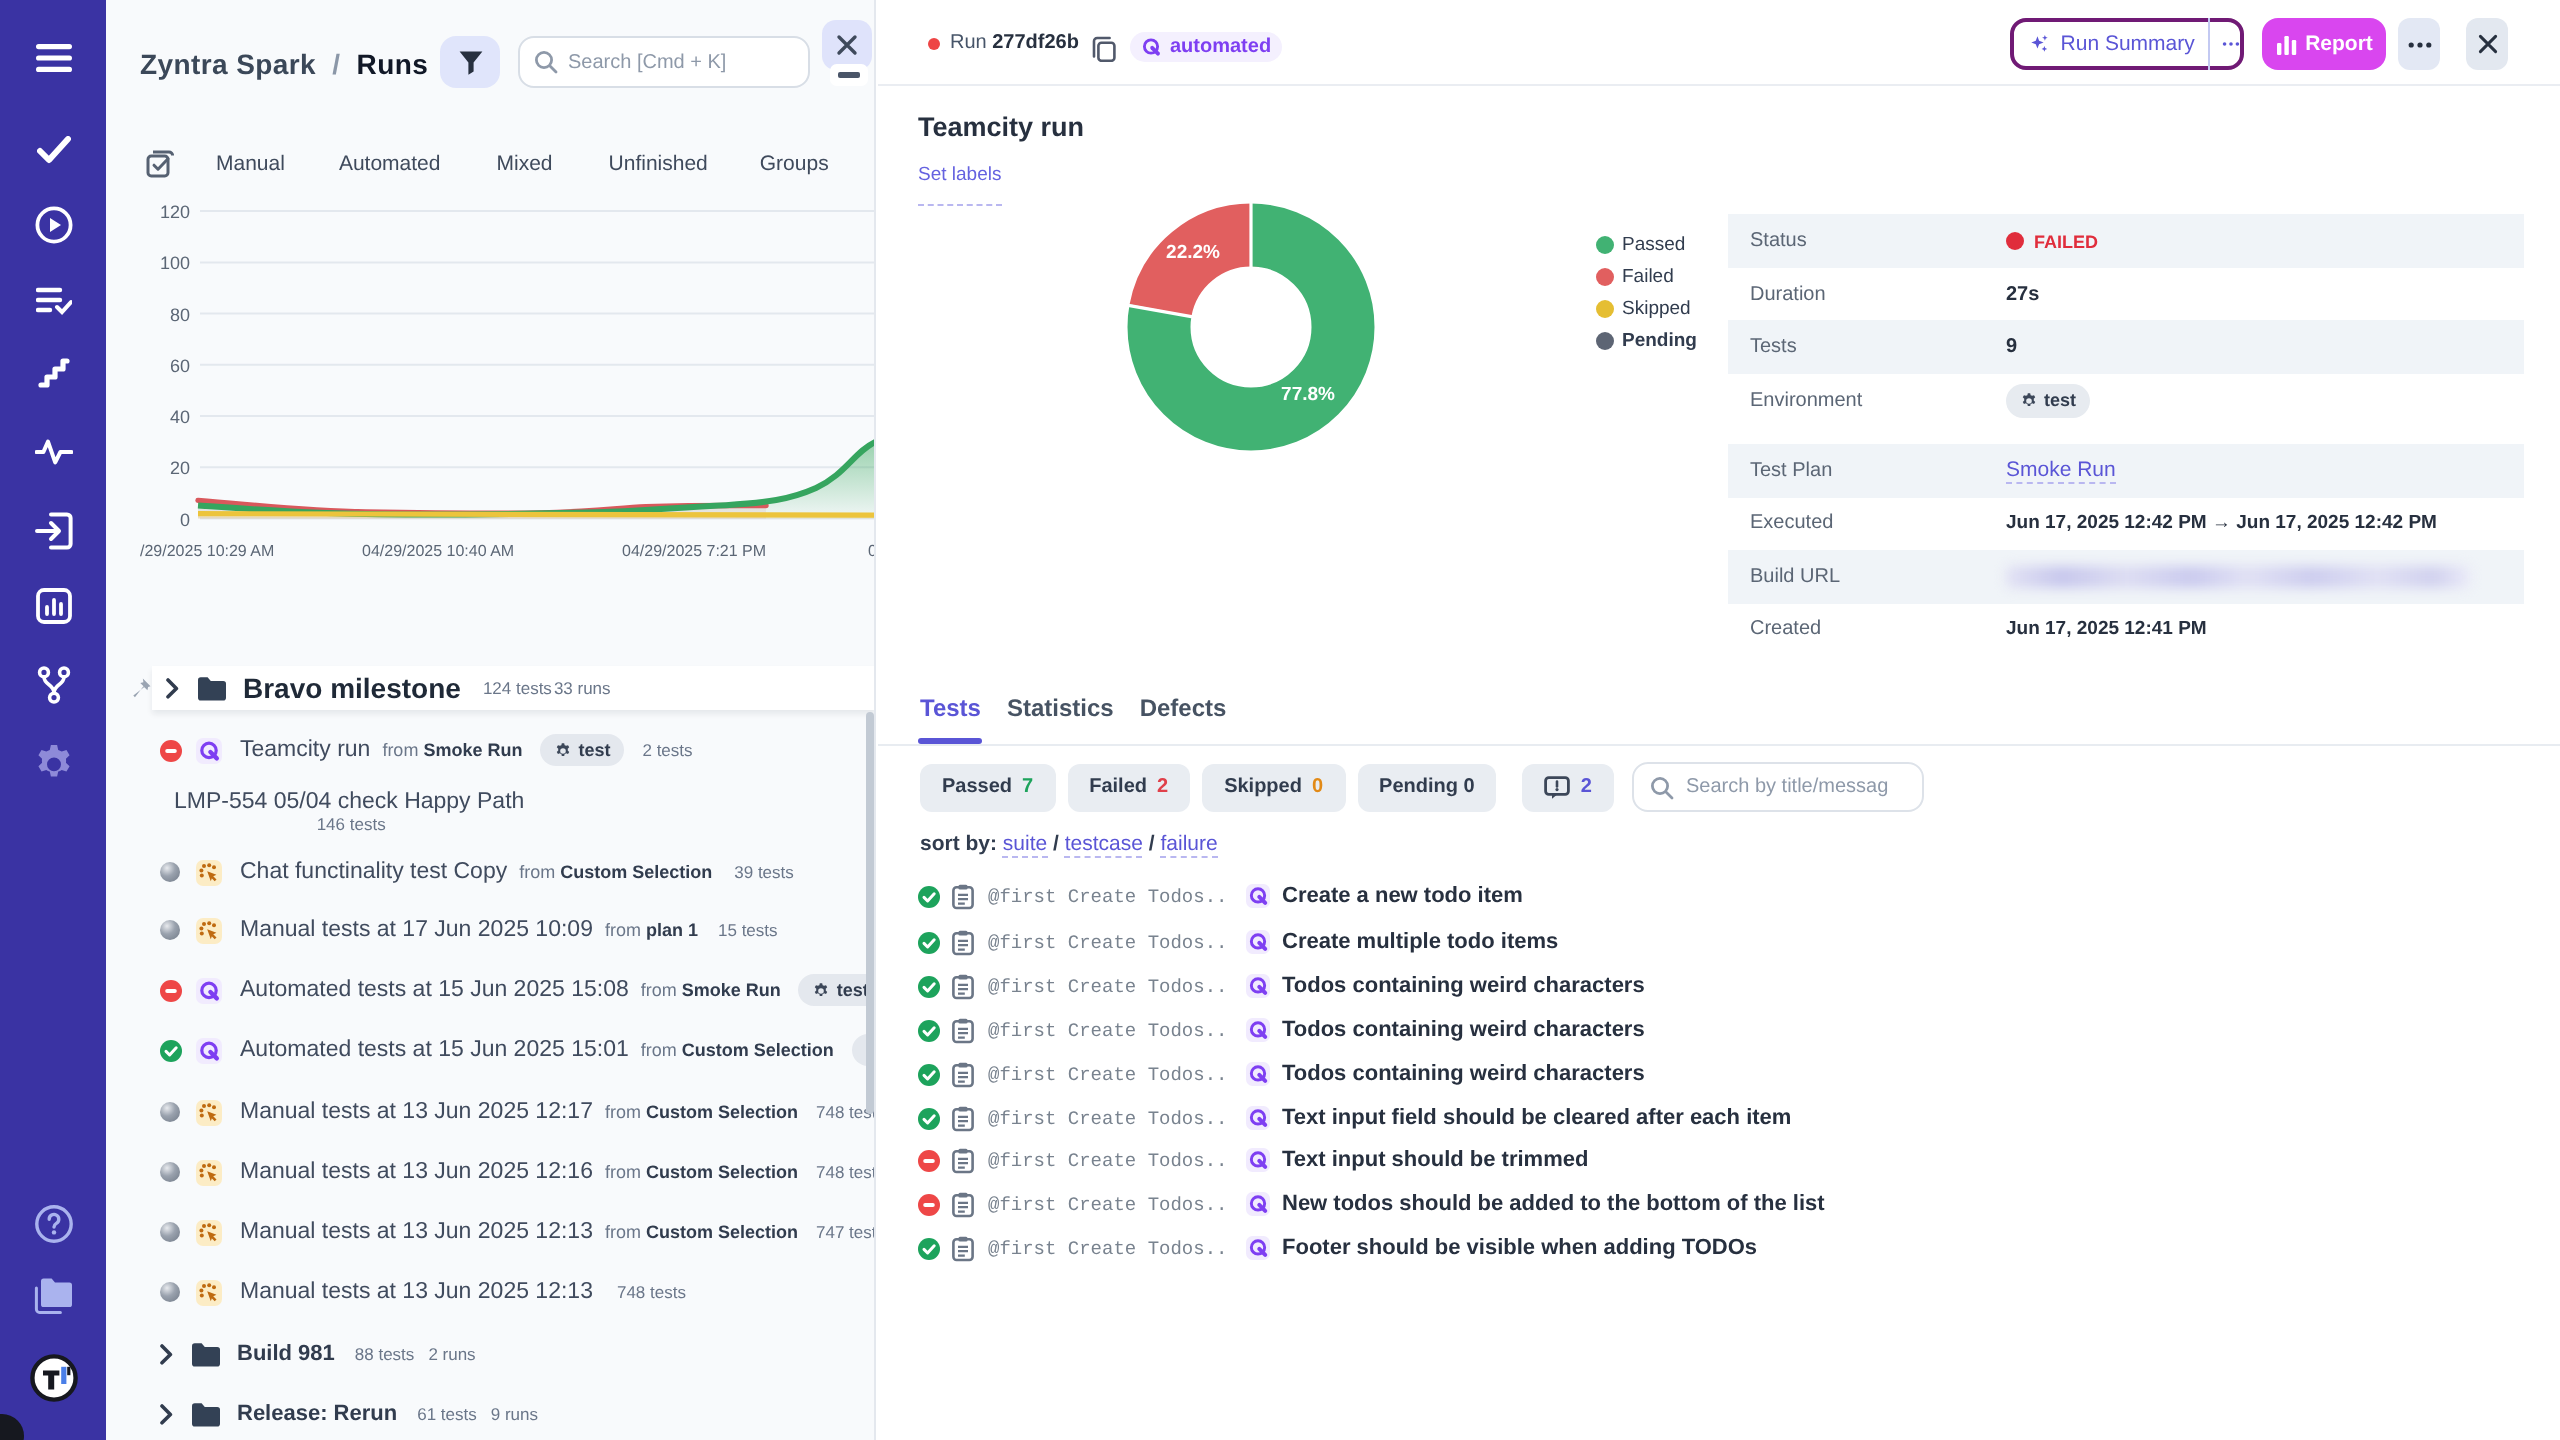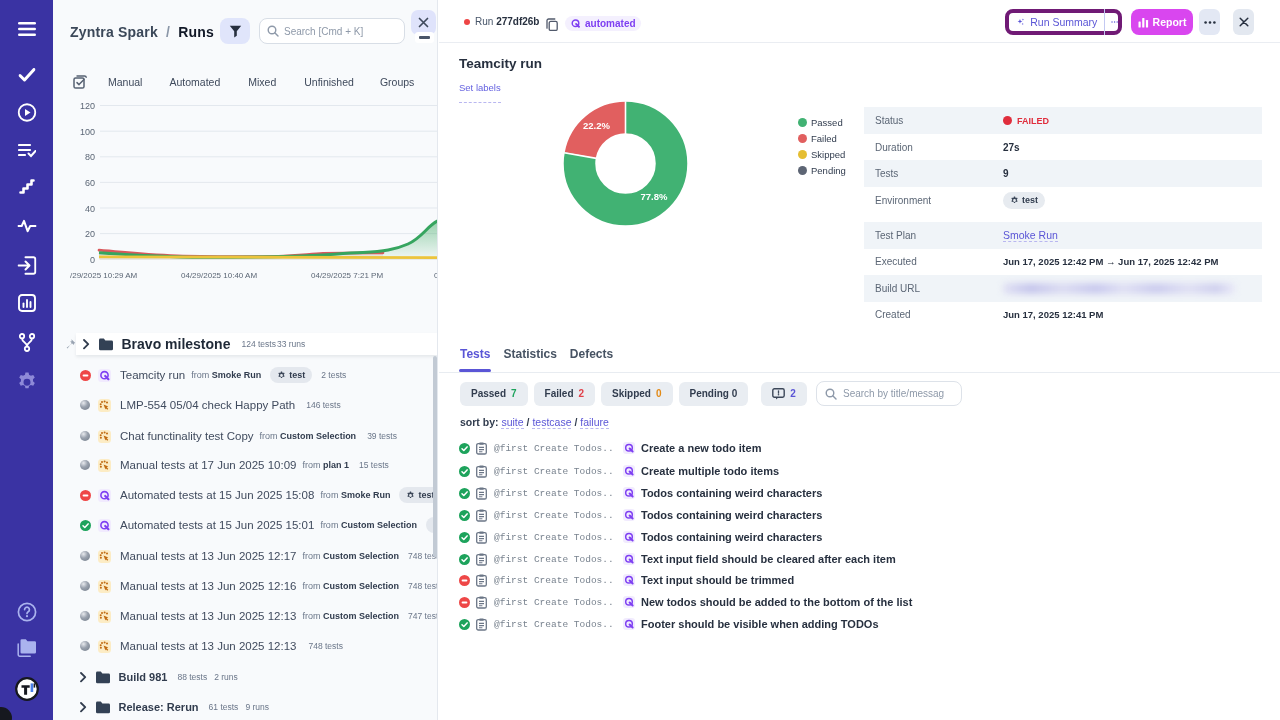--- a/index.html
+++ b/index.html
@@ -219,21 +219,21 @@
       <svg width="13" height="13" viewBox="0 0 13 13" style="margin-left:7px">
           <use href="#ic-auto"></use>
         </svg>
       <span class="rname">Teamcity run</span>
         <span class="from">from <b>Smoke Run</b></span>
       <span class="envpill"><svg width="9" height="9" viewBox="0 0 9 9">
             <use href="#ic-gear9"></use>
           </svg>test</span>
       <span class="cnt">2 tests</span>
     </div>
-    <div class="run-row" style="top:395px;">
+    <div class="run-row" style="top:395px;flex-direction:column;">
       <svg width="10" height="10" viewBox="0 0 10 10" style="margin-left:2px">
           <use href="#ic-gray"></use>
         </svg>
       <svg width="13" height="13" viewBox="0 0 13 13" style="margin-left:8px">
           <use href="#ic-manual"></use>
         </svg>
       <span class="rname">LMP-554 05/04 check Happy Path</span>
       <span class="cnt" style="margin-left:11px">146 tests</span>
     </div>
     <div class="run-row" style="top:426px;">
@@ -361,21 +361,21 @@
       <path d="M8.8 1 H2.6 A1.6 1.6 0 0 0 1 2.6 v7.6" fill="none" stroke="#51596b" stroke-width="1.3" stroke-linecap="round"></path>
     </svg>
     <div class="abs" style="left:126px; top:16px; height:15px; background:#f4f0fe; border-radius:8px; display:flex; align-items:center; padding:0 5px 0 5px; gap:4px;">
       <svg width="11" height="11" viewBox="0 0 13 13">
           <circle cx="6.5" cy="6.2" r="3.9" fill="none" stroke="#7e3ff2" stroke-width="1.7"></circle>
           <path d="M7.2 7 l3.4 3.4" stroke="#7e3ff2" stroke-width="2.3" stroke-linecap="round"></path>
         </svg>
       <span style="font-size:10px; font-weight:700; color:#7e3ff2;">automated</span>
     </div>
 
-    <div class="abs" style="left:566px; top:9px; width:117px; height:26px; border:4px solid #701a75; border-radius:8px; background:#fff; display:flex; align-items:center;">
+    <div class="abs" style="left:566px; top:9px; width:117px; height:26px; border:2px solid #701a75; border-radius:8px; background:#fff; display:flex; align-items:center;">
       <svg style="margin-left:8px" width="16" height="16" viewBox="0 0 16 16">
         <path d="M5.8 2 L7.1 5.5 L10.6 6.8 L7.1 8.1 L5.8 11.6 L4.5 8.1 L1 6.8 L4.5 5.5 Z" fill="#5a55d6"></path>
         <path d="M11.6 1 L12.2 2.6 L13.8 3.2 L12.2 3.8 L11.6 5.4 L11 3.8 L9.4 3.2 L11 2.6 Z" fill="#5a55d6"></path>
         <path d="M11.2 9.6 L11.8 11.2 L13.4 11.8 L11.8 12.4 L11.2 14 L10.6 12.4 L9 11.8 L10.6 11.2 Z" fill="#5a55d6"></path>
       </svg>
       <span style="margin-left:5px; font-size:10.5px; color:#5a55d6; font-weight:500; white-space:nowrap;">Run Summary</span>
       <div style="margin-left:7px; width:1px; height:26px; background:#c3c9f2;"></div>
       <svg style="margin-left:6px" width="14" height="4" viewBox="0 0 14 4">
           <g fill="#5a55d6">
             <circle cx="2" cy="2" r="1.4"></circle>
@@ -424,21 +424,21 @@
         </g>
         <text x="-29" y="-34.5" text-anchor="middle" font-size="9.5" font-weight="bold" fill="#fff">22.2%</text>
         <text x="28.5" y="36.5" text-anchor="middle" font-size="9.5" font-weight="bold" fill="#fff">77.8%</text>
       </g>
     </svg>
 
     <div class="abs" style="left:359px; top:114px; font-size:9.5px; color:#313c4e;">
       <div style="display:flex; align-items:center; height:16px; gap:4px;"><span style="width:9px;height:9px;border-radius:50%;background:#41b273;"></span>Passed</div>
       <div style="display:flex; align-items:center; height:16px; gap:4px;"><span style="width:9px;height:9px;border-radius:50%;background:#e15f5f;"></span>Failed</div>
       <div style="display:flex; align-items:center; height:16px; gap:4px;"><span style="width:9px;height:9px;border-radius:50%;background:#e5be32;"></span>Skipped</div>
-      <div style="display:flex; align-items:center; height:16px; gap:4px;"><span style="width:9px;height:9px;border-radius:50%;background:#5d6574;"></span>Pending</div>
+      <div style="display:flex; align-items:center; height:16px; gap:4px;font-weight:bold;"><span style="width:9px;height:9px;border-radius:50%;background:#5d6574;"></span>Pending</div>
     </div>
 
     <div class="dt-row alt" style="top:107px;">
         <div class="dt-label">Status</div>
         <div class="dt-val" style="color:#e02d3c; font-weight:700; font-size:9px; display:flex; align-items:center; gap:5px;"><span style="width:9px;height:9px;border-radius:50%;background:#e02d3c;"></span>FAILED</div>
       </div>
     <div class="dt-row" style="top:133.6px;">
         <div class="dt-label">Duration</div>
         <div class="dt-val">27s</div>
       </div>

